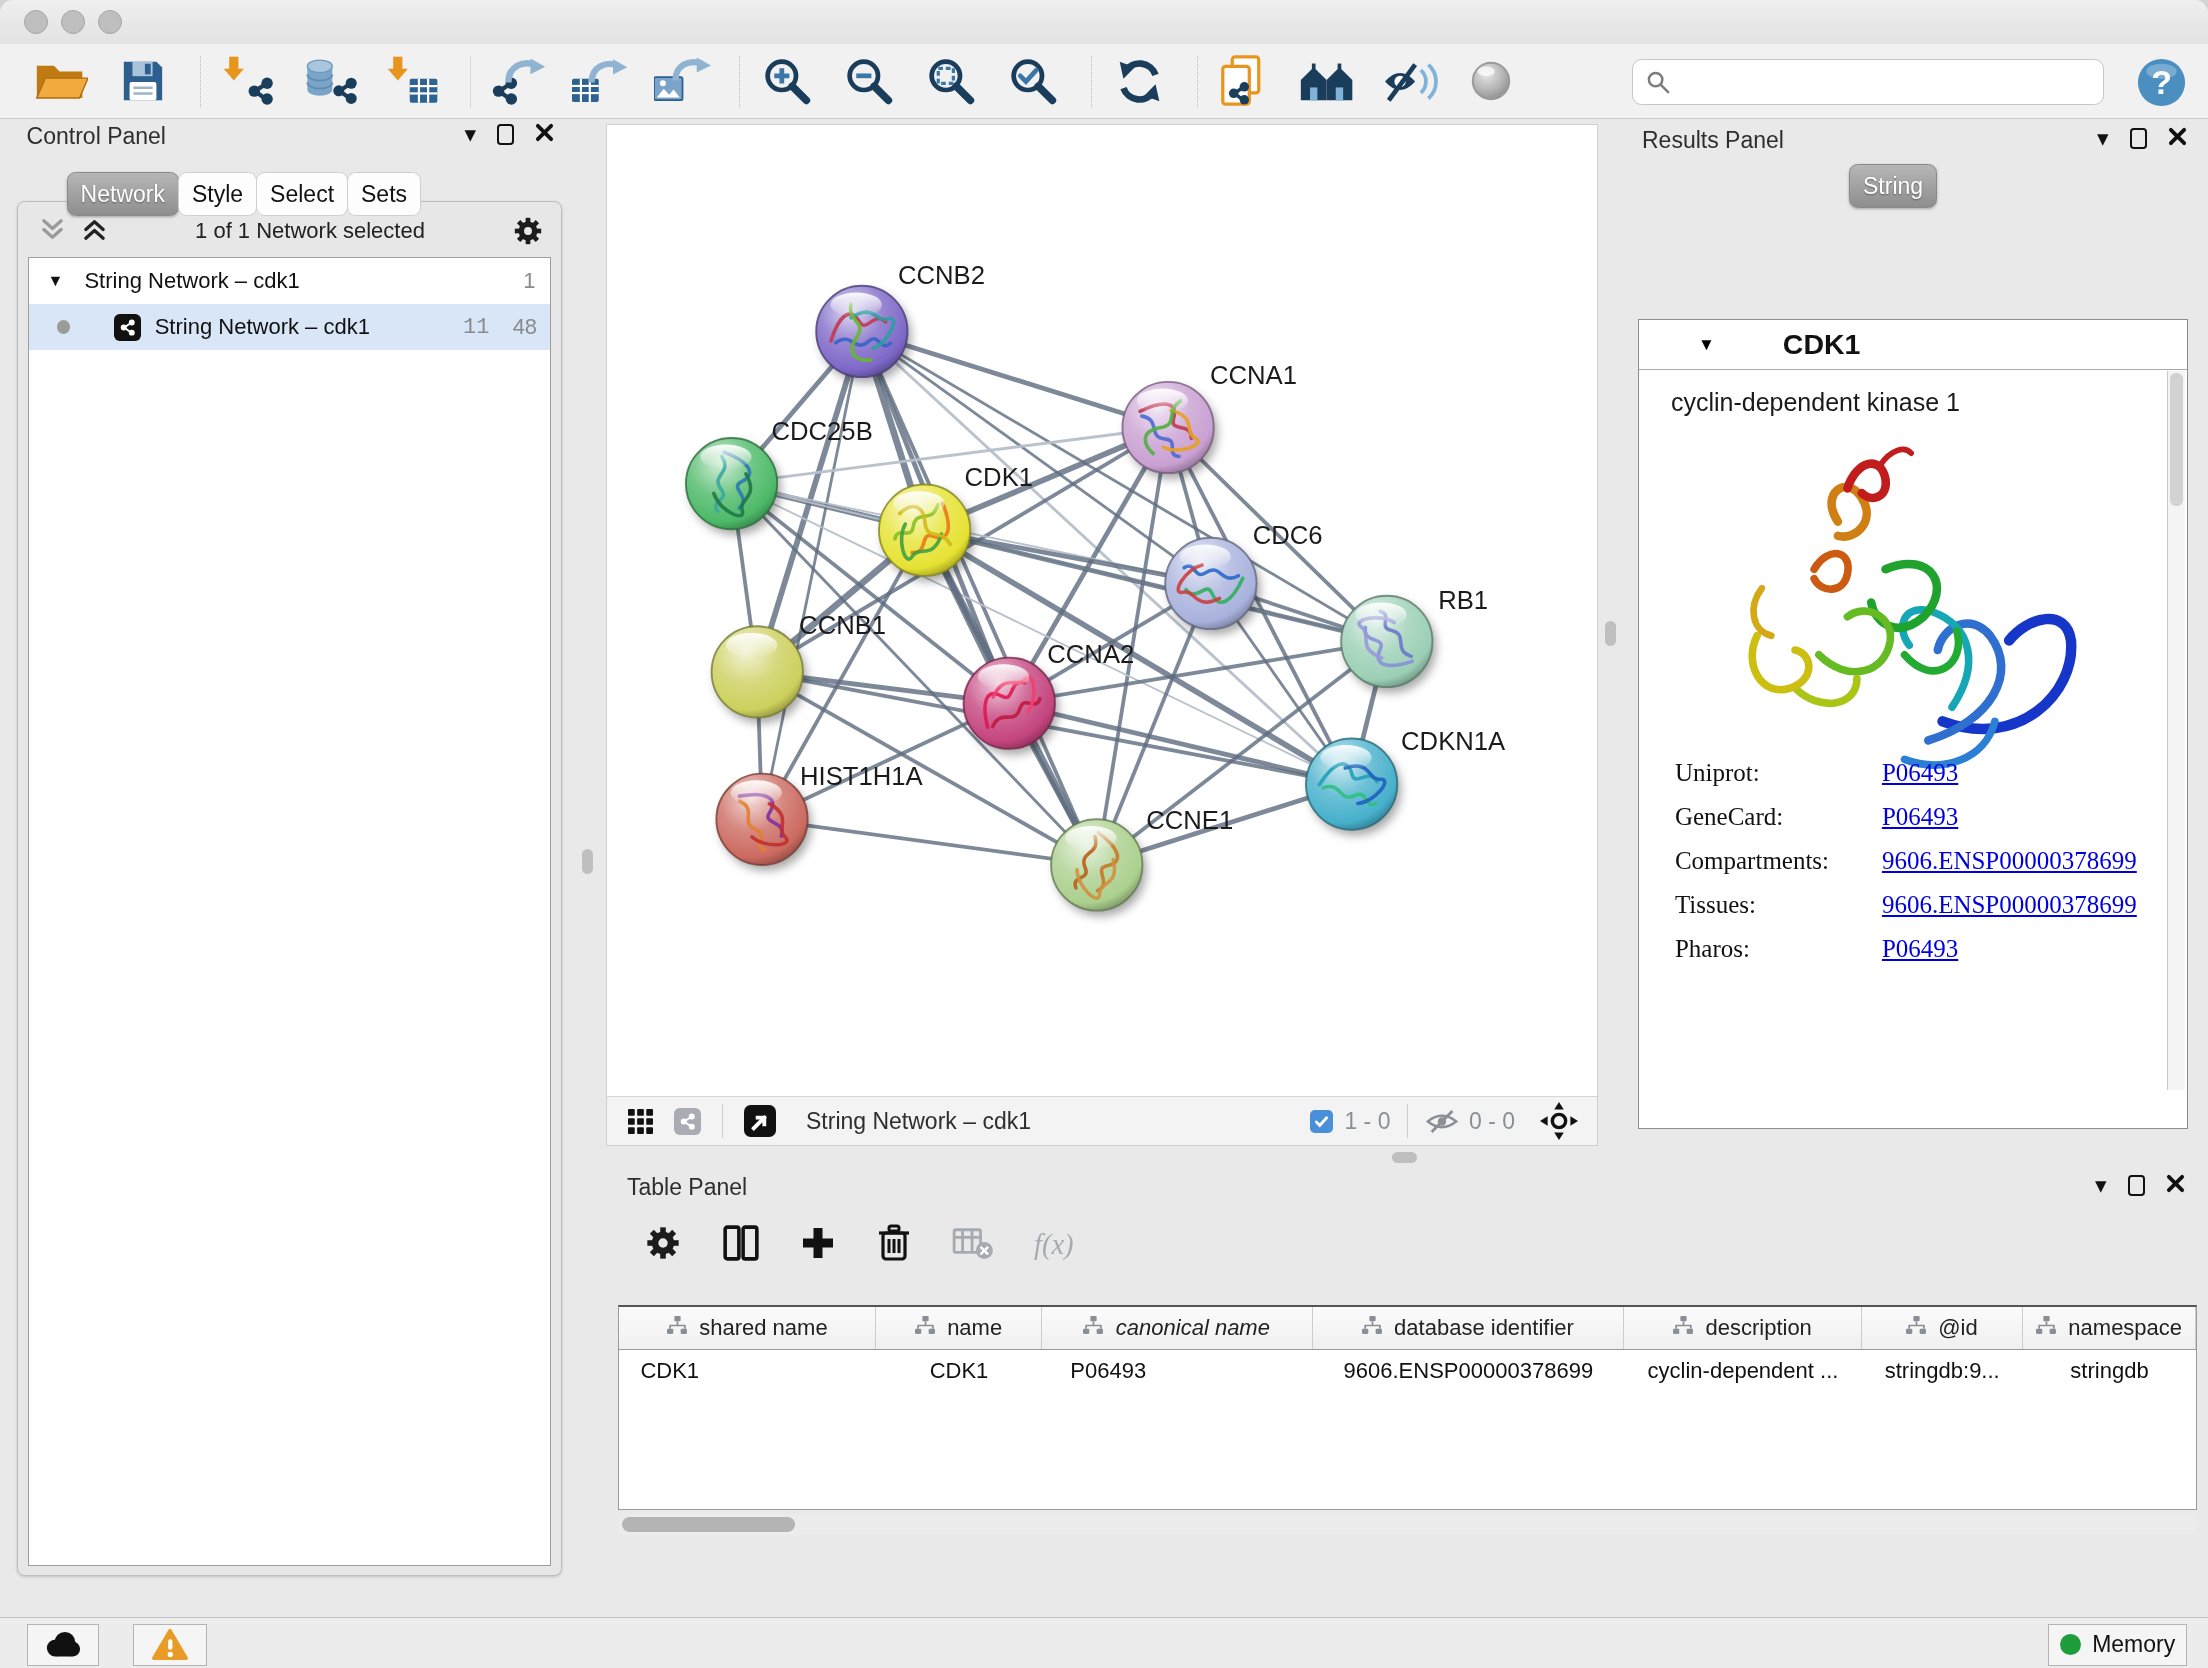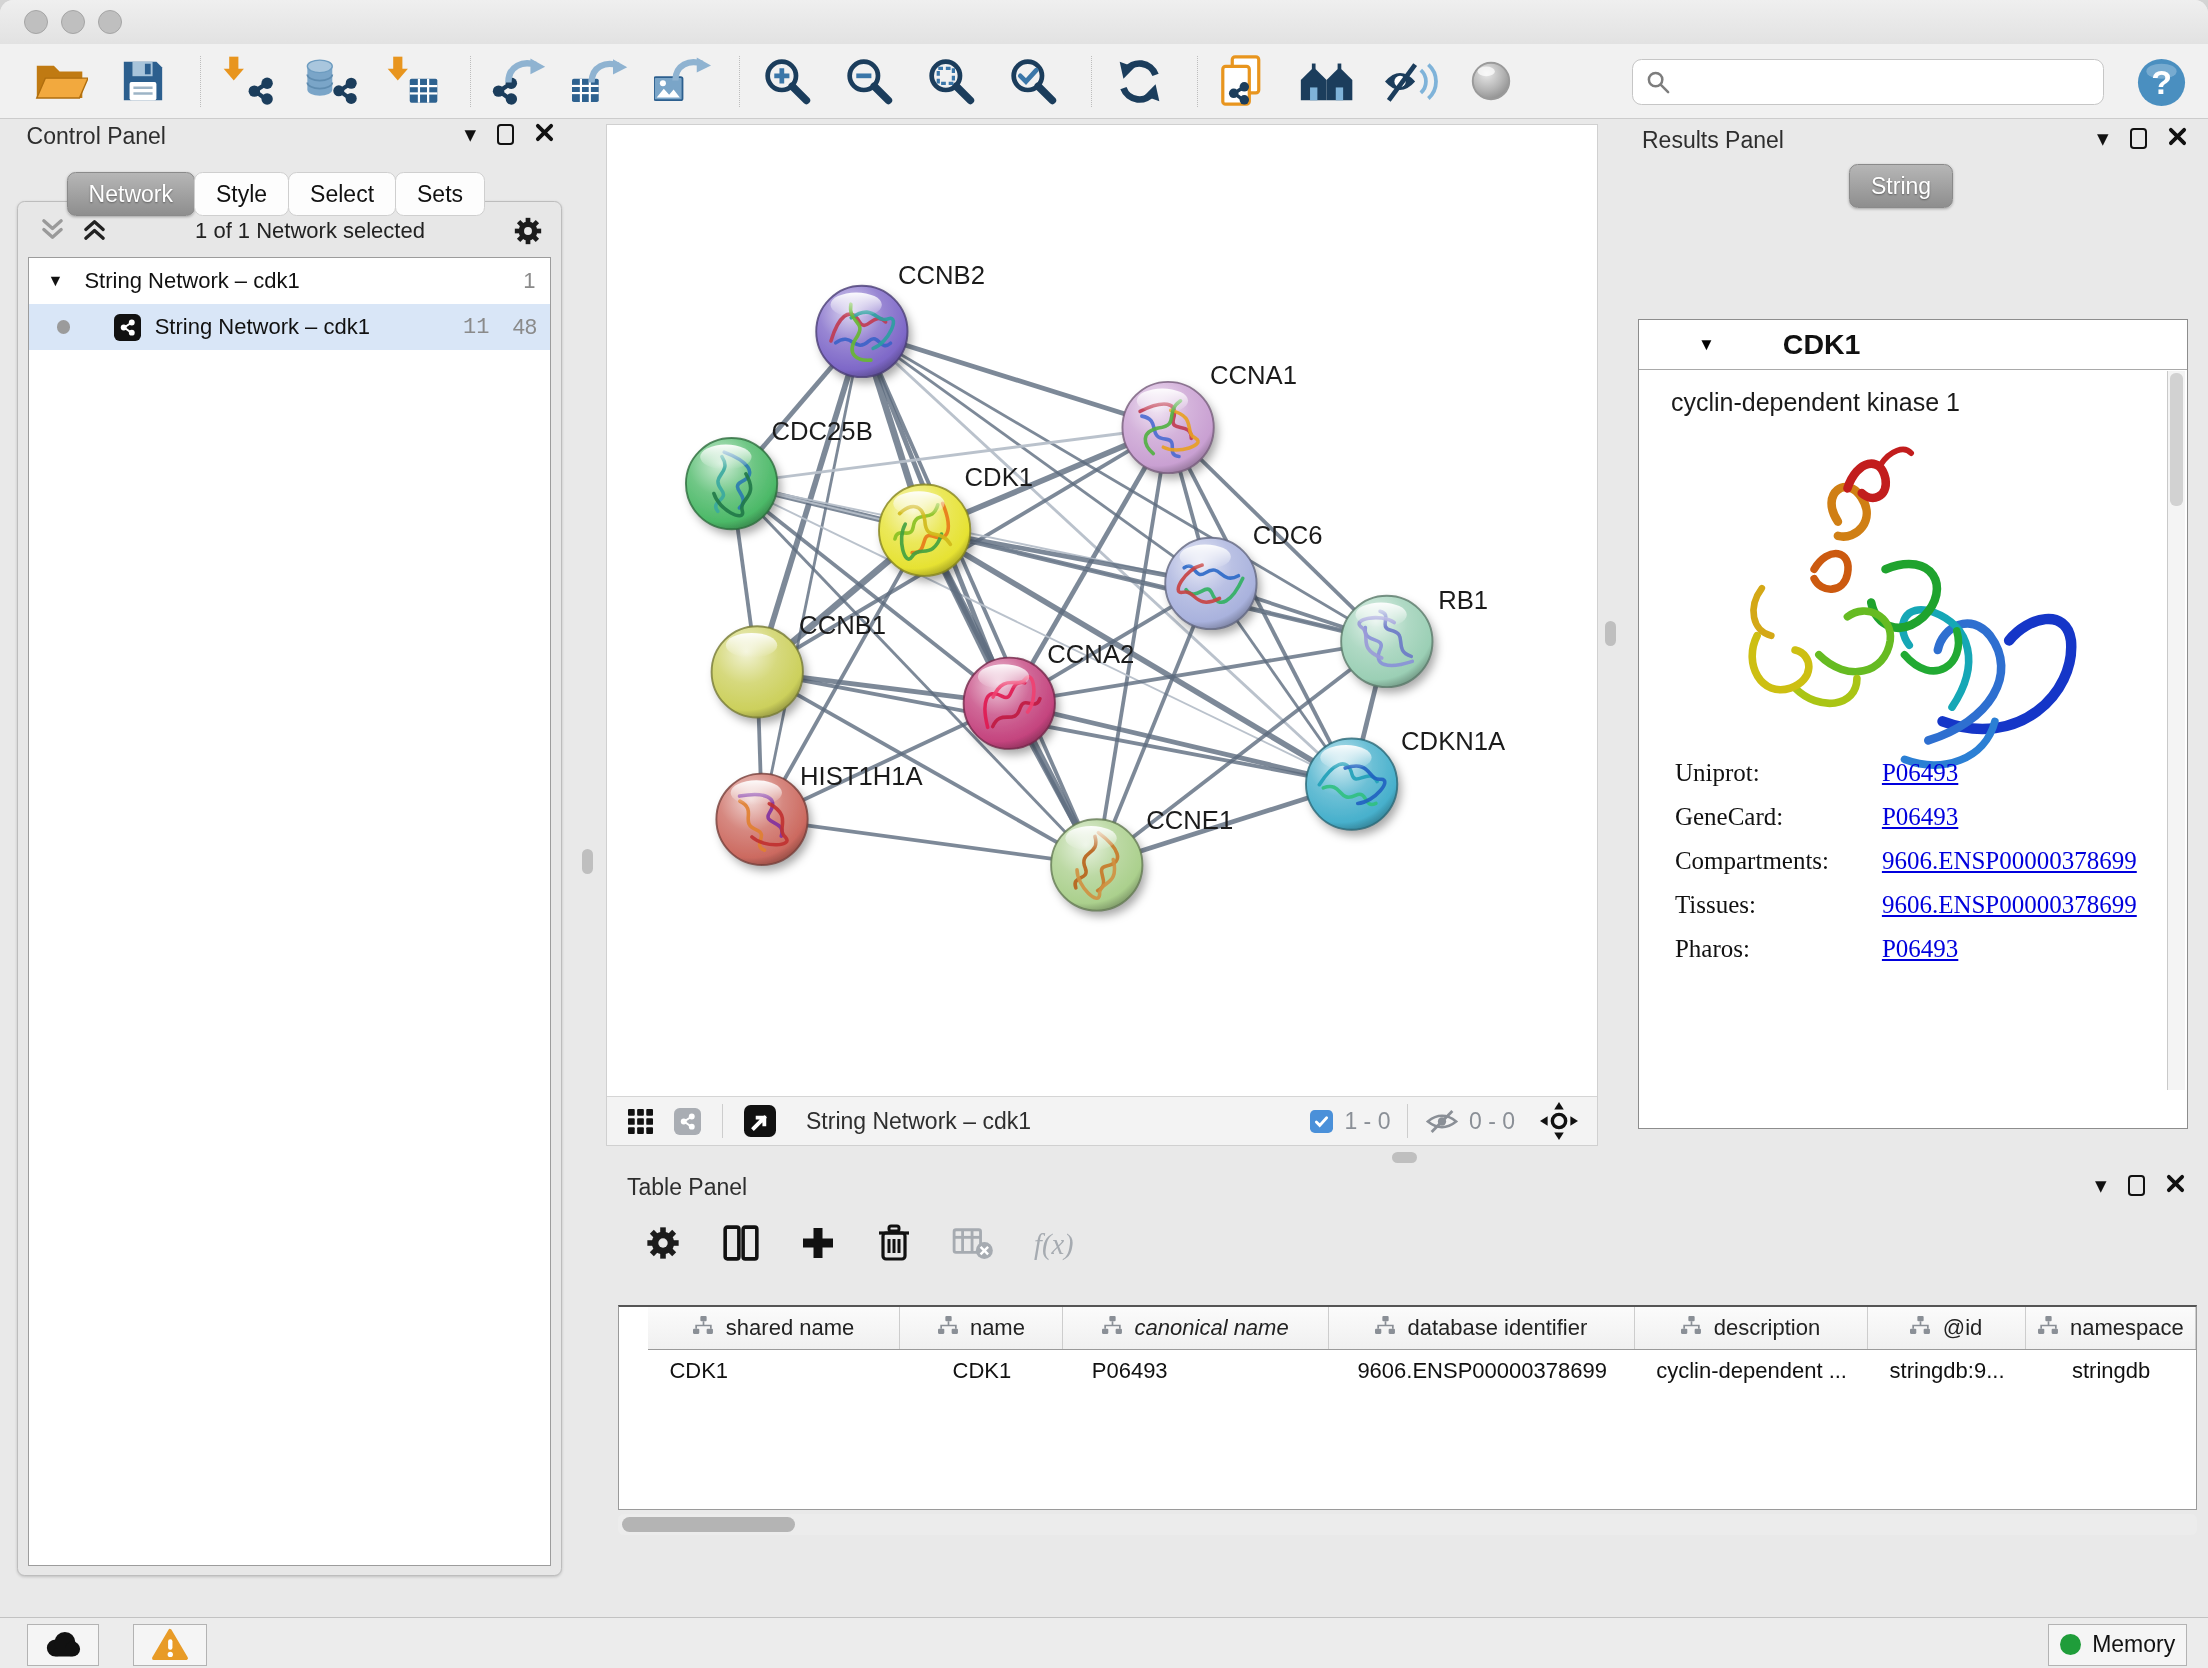--- a/index.html
+++ b/index.html
@@ -19,21 +19,21 @@
   #searchbox{position:absolute;left:1632px;top:59px;width:472px;height:46px;background:#ffffff;
     border:1px solid #c6c6c6;border-radius:9.5px;display:flex;align-items:center;box-sizing:border-box;}
   #searchbox input{border:none;outline:none;font-size:21px;flex:1;background:transparent;margin-right:7.6px;
     font-family:"Liberation Sans",sans-serif;}
   #helpbtn{position:absolute;left:2137px;top:58px;width:49px;height:49px;cursor:pointer;}
   
   .pheadctl{position:absolute;display:flex;align-items:center;gap:21px;}
   .caret{font-size:23px;color:#111;line-height:1;}
   .floatico{width:17px;height:21px;border:2.9px solid #111;border-radius:3.8px;box-sizing:border-box;}
   .ptitle{font-size:23px;color:#2e2e2e;}
-  .tab{height:42px;display:flex;align-items:center;justify-content:center;padding:0 21px;
+  .tab{height:42px;display:flex;align-items:center;justify-content:center;padding:0 13px;
     background:#fdfdfd;border:1px solid #cfcfcf;margin-right:-1px;font-size:23px;color:#111;
     border-radius:8.6px;cursor:pointer;}
   .tab.sel{background:linear-gradient(#b6b6b6,#8e8e8e);color:#fff;border-color:#8a8a8a;
     text-shadow:0 1px 1.9px rgba(0,0,0,.4);box-shadow:0 1px 2.9px rgba(0,0,0,.3);}
   
   #controlpanel{position:absolute;left:7.6px;top:119px;width:560px;height:1457px;}
   #cp-tabs{position:absolute;left:59px;top:53px;display:flex;z-index:2;}
   #cp-inner{position:absolute;left:9.5px;top:82px;right:5.7px;bottom:0;background:#e7e7e7;
     border:1px solid #bdbdbd;border-radius:7.6px;box-shadow:0 1px 2.9px rgba(0,0,0,.18);}
   #cp-selrow{position:absolute;left:0;top:9.5px;right:0;height:38px;display:flex;align-items:center;}
@@ -69,21 +69,21 @@
     border-left:1px solid #c9c9c9;}
   #rp-scroll div{position:absolute;left:1.9px;right:1.9px;top:1.9px;height:133px;background:#d2d2d2;border-radius:5.7px;}
   #crosslinks{position:absolute;left:34px;top:380px;font-family:"Liberation Serif",serif;}
   .clrow{display:flex;height:44px;align-items:center;}
   .cllabel{width:207px;font-size:25px;color:#111;}
   .clval{font-size:25px;color:#0000dd;text-decoration:underline;cursor:pointer;}
   
   #tablepanel{position:absolute;left:606px;top:1164px;width:1603px;height:453px;}
   #tp-toolbar{position:absolute;left:38px;top:49px;height:63px;display:flex;align-items:center;gap:40px;}
   #tp-table{position:absolute;left:12.4px;top:141px;width:1579px;background:#ffffff;
-    border:1px solid #9a9a9a;border-top:2.9px solid #555;box-sizing:border-box;padding-left:29px;}
+    border:1px solid #9a9a9a;border-top:2.9px solid #555;box-sizing:border-box;}
   #tp-header{display:flex;background:linear-gradient(#fbfbfb,#f0f0f0);border-bottom:1.9px solid #9a9a9a;height:42px;}
   .hcell{display:flex;align-items:center;justify-content:center;gap:11.4px;font-size:22px;color:#222;
     border-right:1px solid #cdcdcd;box-sizing:border-box;overflow:hidden;white-space:nowrap;}
   #tp-row{display:flex;height:42px;background:#fff;}
   .dcell{display:flex;align-items:center;font-size:22px;color:#111;box-sizing:border-box;
     overflow:hidden;white-space:nowrap;}
   #tp-white{position:absolute;left:12.4px;top:228px;width:1579px;height:118px;background:#fff;
     border-left:1px solid #9a9a9a;border-right:1px solid #9a9a9a;border-bottom:1px solid #9a9a9a;box-sizing:border-box;}
   #tp-hscroll{position:absolute;left:12.4px;top:350px;width:1579px;height:21px;background:#ececec;border-radius:5.7px;}
   #tp-hscroll div{position:absolute;left:3.8px;top:2.9px;width:173px;height:15px;background:#b4b4b4;border-radius:7.6px;}

